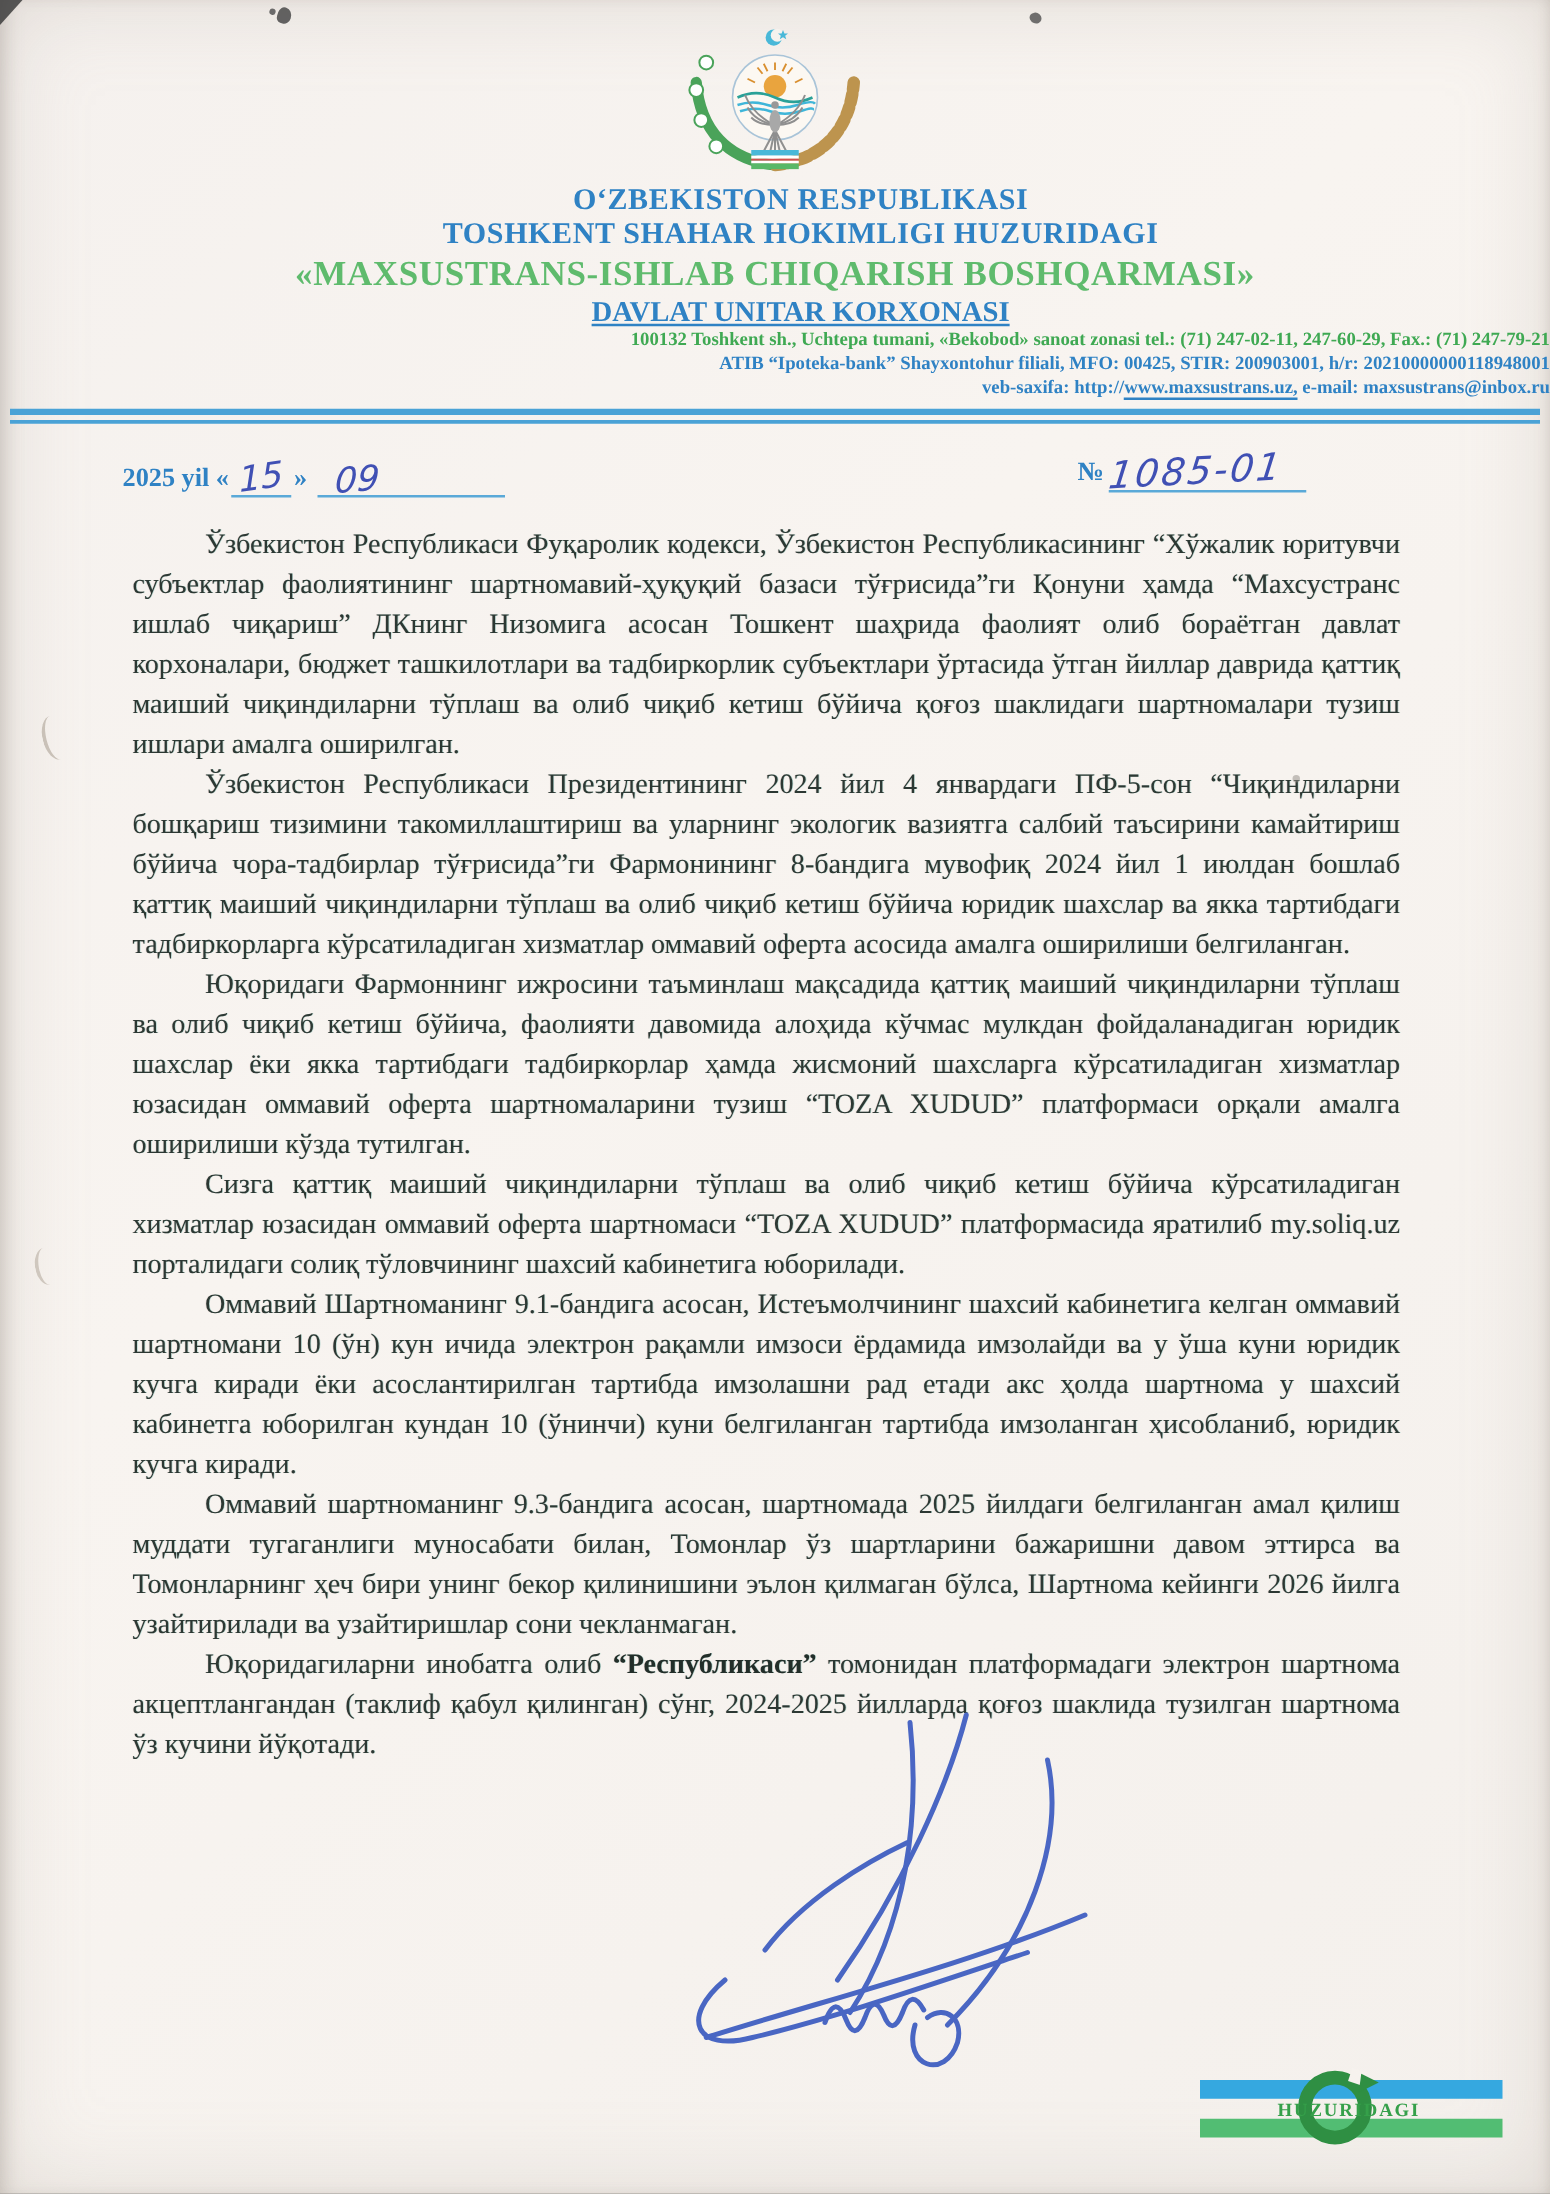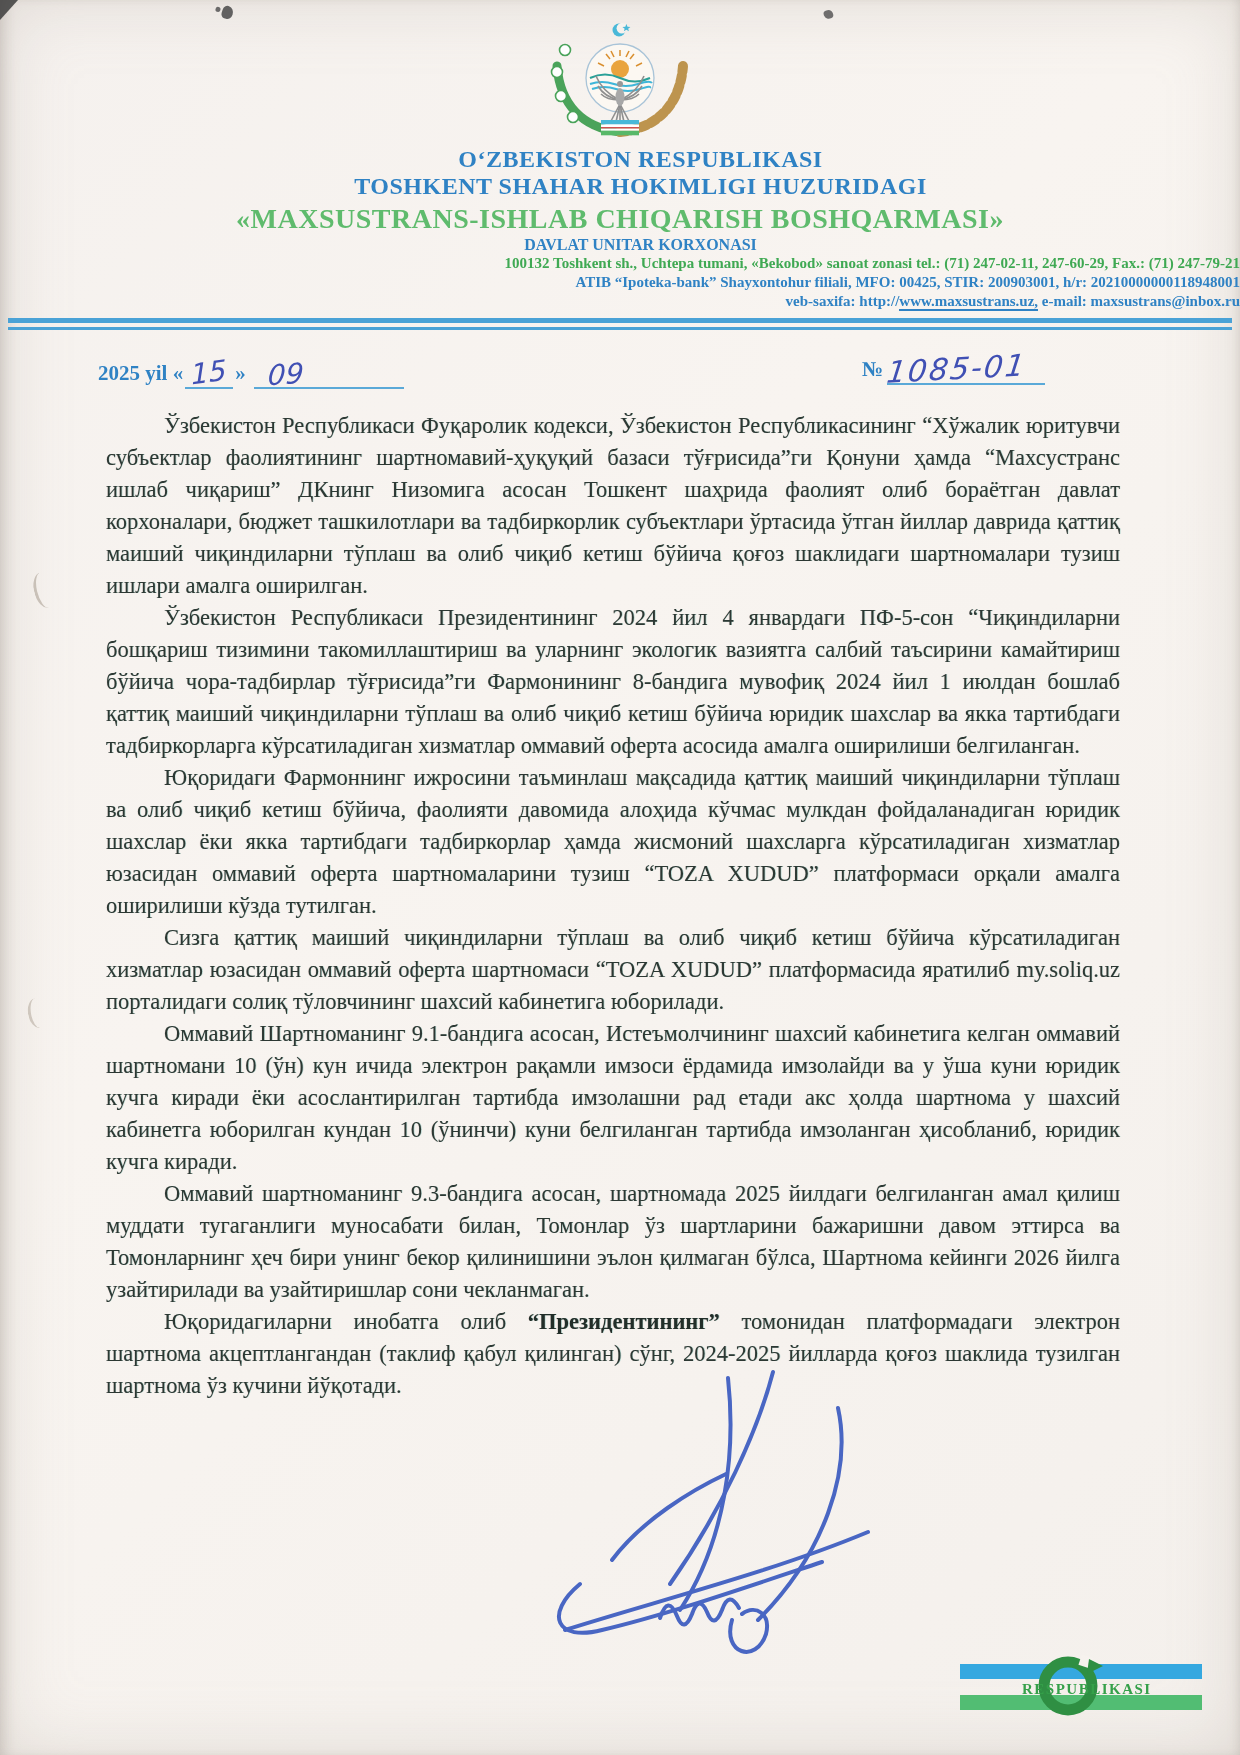--- a/index.html
+++ b/index.html
@@ -20,21 +20,21 @@
   .speck-c{position:absolute;left:1034px;top:620px;width:6px;height:6px;background:#8f8a84;border-radius:50%;opacity:.5;}
 
   
   .emblem-wrap{padding-top:20px;text-align:center;}
   .hdr{text-align:center;font-weight:bold;}
   .hdr.blue{color:#2f82c4;padding-left:41px;}
   .hdr.green{color:#5fbb6d;}
   .h-line1{font-size:24px;letter-spacing:.5px;margin-top:2px;}
   .h-line2{font-size:24px;letter-spacing:.5px;}
   .h-org{font-size:28px;letter-spacing:.5px;margin-top:3px;}
-  .h-type{font-size:16px;margin-top:1px;}
+  .h-type{font-size:23px;margin-top:1px;text-decoration:underline;}
   .addr{text-align:right;font-weight:bold;font-size:15px;line-height:19px;}
   .addr.green{color:#3fa953;}
   .addr.blue{color:#2f82c4;}
   .addr .site{border-bottom:2px solid #2f82c4;}
   .rule{margin:7px 8px 0 8px;border-top:5px solid #4aa2d6;height:4px;border-bottom:3px solid #4aa2d6;}
 
   
   .meta{position:relative;margin-top:16px;height:48px;font-weight:bold;color:#2f82c4;font-size:21px;}
   .meta-left{position:absolute;left:98px;top:8px;}
   .meta-right{position:absolute;left:862px;top:2px;}
@@ -161,21 +161,21 @@
   </div>
 
 
   <section class="body-text">
     <p>Ўзбекистон Республикаси Фуқаролик кодекси, Ўзбекистон Республикасининг “Хўжалик юритувчи субъектлар фаолиятининг шартномавий-ҳуқуқий базаси тўғрисида”ги Қонуни ҳамда “Махсустранс ишлаб чиқариш” ДКнинг Низомига асосан Тошкент шаҳрида фаолият олиб бораётган давлат корхоналари, бюджет ташкилотлари ва тадбиркорлик субъектлари ўртасида ўтган йиллар даврида қаттиқ маиший чиқиндиларни тўплаш ва олиб чиқиб кетиш бўйича қоғоз шаклидаги шартномалари тузиш ишлари амалга оширилган.</p>
     <p>Ўзбекистон Республикаси Президентининг 2024 йил 4 январдаги ПФ-5-сон “Чиқиндиларни бошқариш тизимини такомиллаштириш ва уларнинг экологик вазиятга салбий таъсирини камайтириш бўйича чора-тадбирлар тўғрисида”ги Фармонининг 8-бандига мувофиқ 2024 йил 1 июлдан бошлаб қаттиқ маиший чиқиндиларни тўплаш ва олиб чиқиб кетиш бўйича юридик шахслар ва якка тартибдаги тадбиркорларга кўрсатиладиган хизматлар оммавий оферта асосида амалга оширилиши белгиланган.</p>
     <p>Юқоридаги Фармоннинг ижросини таъминлаш мақсадида қаттиқ маиший чиқиндиларни тўплаш ва олиб чиқиб кетиш бўйича, фаолияти давомида алоҳида кўчмас мулкдан фойдаланадиган юридик шахслар ёки якка тартибдаги тадбиркорлар ҳамда жисмоний шахсларга кўрсатиладиган хизматлар юзасидан оммавий оферта шартномаларини тузиш “TOZA XUDUD” платформаси орқали амалга оширилиши кўзда тутилган.</p>
     <p>Сизга қаттиқ маиший чиқиндиларни тўплаш ва олиб чиқиб кетиш бўйича кўрсатиладиган хизматлар юзасидан оммавий оферта шартномаси “TOZA XUDUD” платформасида яратилиб my.soliq.uz порталидаги солиқ тўловчининг шахсий кабинетига юборилади.</p>
     <p>Оммавий Шартноманинг 9.1-бандига асосан, Истеъмолчининг шахсий кабинетига келган оммавий шартномани 10 (ўн) кун ичида электрон рақамли имзоси ёрдамида имзолайди ва у ўша куни юридик кучга киради ёки асослантирилган тартибда имзолашни рад етади акс ҳолда шартнома у шахсий кабинетга юборилган кундан 10 (ўнинчи) куни белгиланган тартибда имзоланган ҳисобланиб, юридик кучга киради.</p>
     <p>Оммавий шартноманинг 9.3-бандига асосан, шартномада 2025 йилдаги белгиланган амал қилиш муддати тугаганлиги муносабати билан, Томонлар ўз шартларини бажаришни давом эттирса ва Томонларнинг ҳеч бири унинг бекор қилинишини эълон қилмаган бўлса, Шартнома кейинги 2026 йилга узайтирилади ва узайтиришлар сони чекланмаган.</p>
-    <p><span>Юқоридагиларни инобатга олиб </span><strong>“Президентининг”</strong><span> томонидан платформадаги электрон шартнома акцептлангандан (таклиф қабул қилинган) сўнг, 2024-2025 йилларда қоғоз шаклида тузилган шартнома ўз кучини йўқотади.</span></p>
+    <p><span>Юқоридагиларни инобатга олиб </span><strong>“Республикаси”</strong><span> томонидан платформадаги электрон шартнома акцептлангандан (таклиф қабул қилинган) сўнг, 2024-2025 йилларда қоғоз шаклида тузилган шартнома ўз кучини йўқотади.</span></p>
   </section>
 
   <svg class="signature-svg" width="370" height="300" viewBox="0 0 370 300">
     <g fill="none" stroke="#3b5bc0" stroke-width="4" stroke-linecap="round" opacity="0.92">
       <path d="M253,4 C238,62 202,142 150,216"></path>
       <path d="M208,10 C216,84 206,172 160,242"></path>
       <path d="M318,40 C332,104 304,186 238,252"></path>
       <path d="M92,192 C122,152 172,122 206,106"></path>
       <path d="M60,216 C24,246 36,274 82,262 C142,248 212,224 302,194"></path>
       <path d="M45,262 C140,232 252,204 348,164"></path>
@@ -186,16 +186,16 @@
 
 
   <div class="logo">
     <svg width="244" height="66" viewBox="0 0 244 66">
       <rect x="0" y="10" width="242" height="15" fill="#35a8e0"></rect>
       <rect x="0" y="41" width="242" height="15" fill="#52bd73"></rect>
       <circle cx="108" cy="32" r="24" fill="none" stroke="#2f8f43" stroke-width="11"></circle>
       <rect x="120" y="2" width="12" height="11" fill="#f6f2ee" transform="rotate(18 126 7)"></rect>
       <polygon points="129,5 143,12 127,20" fill="#2f8f43"></polygon>
     </svg>
-    <span class="logo-text">RESPUBLIKASI</span>
+    <span class="logo-text">HUZURIDAGI</span>
   </div>
 
 </main>
 
 </body></html>

